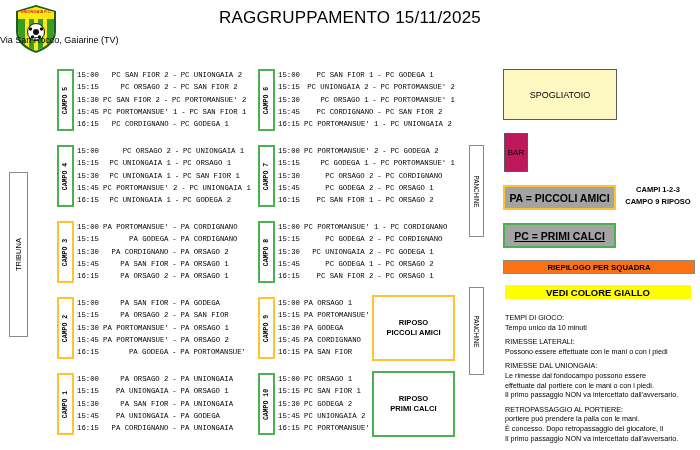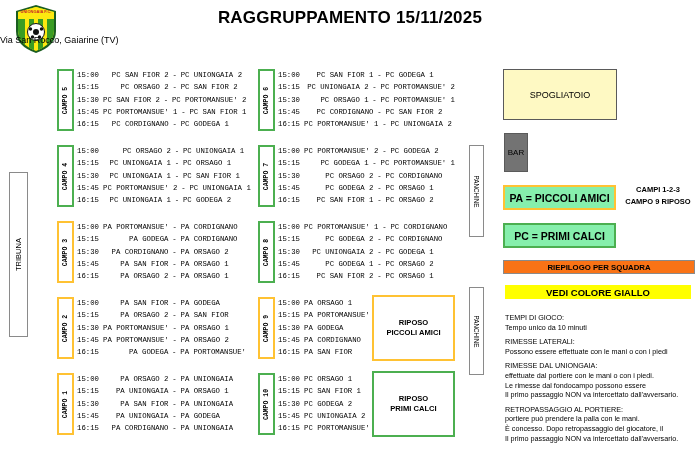--- a/index.html
+++ b/index.html
@@ -1,35 +1,35 @@
 <!DOCTYPE html>
 <html><head>
 <meta charset="utf-8">
 <style>
   * { margin:0; padding:0; box-sizing:border-box; }
   html,body { width:700px; height:450px; background:#fff; font-family:"Liberation Sans", sans-serif; color:#000; overflow:hidden; }
   .page { position:relative; width:700px; height:450px; background:#fff; }
 
   
-  .title { position:absolute; left:0; top:8px; width:700px; text-align:center; font-size:17px; font-weight:bold; letter-spacing:.2px; }
+  .title { position:absolute; left:0; top:8px; width:700px; text-align:center; font-size:17px; font-weight:normal; letter-spacing:.2px; }
   .subtitle { position:absolute; left:0; top:35px; width:700px; text-align:left; font-size:9px; }
   .logo { position:absolute; left:13px; top:3px; width:46px; height:52px; }
 
   
   .vbox { position:absolute; background:#fff; display:flex; align-items:center; justify-content:center; overflow:visible; }
   .vtext-up { transform:rotate(-90deg); white-space:nowrap; }
   .vtext-down { transform:rotate(90deg); white-space:nowrap; }
 
   .tribuna { left:9px; top:172px; width:19px; height:165px; border:1px solid #8a8a8a; font-size:7.5px; }
   .panchine { left:469px; width:15px; border:1px solid #8a8a8a; font-size:6.3px; }
   .panchine.p1 { top:145px; height:92px; }
   .panchine.p2 { top:287px; height:88px; }
 
   .spogliatoio { position:absolute; left:503px; top:69px; width:114px; height:51px; border:1px solid #5a5a5a; display:flex; align-items:center; justify-content:center; font-size:9px; background:#fef9c3; }
-  .barbox { position:absolute; left:504px; top:133px; width:24px; height:39px; border:1px solid #5a5a5a; display:flex; align-items:center; justify-content:center; font-size:8px; background:#737373; }
+  .barbox { position:absolute; left:504px; top:133px; width:24px; height:39px; border:1px solid #5a5a5a; display:flex; align-items:center; justify-content:center; font-size:8px; background:#be185d; }
 
   
   .field-block { position:absolute; height:68px; display:flex;font-family:Liberation Mono, monospace; }
   .fb-left { left:57px; width:189px; }
   .fb-right { left:258px; width:197px; }
   .fb-narrow { left:258px; width:112px; }
   .field-label { width:17px; height:62px; margin-top:3px; border:2px solid #000; display:flex; align-items:center; justify-content:center; background:#fff; flex:0 0 17px; }
   .field-label .vtext-up { font-size:6.5px; font-weight:bold; }
   .bd-pc { border-color:#4caf50; }
   .bd-pa { border-color:#ffc233; }
@@ -41,23 +41,23 @@
   .match-row .a { flex:1 1 0; text-align:left; }
   .single-row { display:flex; align-items:baseline; font-size:7.3px; white-space:nowrap; line-height:9px; }
   .single-row .t { flex:0 0 26px; }
 
   
   .riposo { position:absolute; left:372px; width:83px; height:66px; border:2px solid #000; display:flex; flex-direction:column; align-items:center; justify-content:center; font-size:7.6px; font-weight:bold; text-align:center; line-height:10px; background:#fff; }
   .riposo.pa { top:295px; border-color:#ffc233; }
   .riposo.pc { top:371px; border-color:#4caf50; }
 
   
-  .legend-box { position:absolute; left:503px; width:113px; height:25px; border:2px solid #404040; display:flex; align-items:center; justify-content:center; font-size:10.5px; font-weight:bold; background:#86efac; }
+  .legend-box { position:absolute; left:503px; width:113px; height:25px; border:2px solid #404040; display:flex; align-items:center; justify-content:center; font-size:10.5px; font-weight:bold; background:#a3a3a3; }
   .legend-box.pa { top:185px; border-color:#ffc233; }
-  .legend-box.pc { top:223px; border-color:#4caf50; }
+  .legend-box.pc { top:223px; border-color:#4caf50;text-decoration:underline; }
   .legend-note { position:absolute; left:618px; width:80px; text-align:center; font-size:7.5px; font-weight:bold; line-height:12px; }
   .legend-note.pa { top:184px; }
   .legend-note.pc { top:222px; }
   .riepilogo { position:absolute; left:503px; top:260px; width:192px; height:14px; border:1px solid #8a8a8a; display:flex; align-items:center; justify-content:center; font-size:7.8px; font-weight:bold; background:#f97316; }
   .highlight { position:absolute; left:505px; top:285px; width:186px; height:14px; background:#ffff00; display:flex; align-items:center; justify-content:center; font-size:9.5px; font-weight:bold; }
 
   
   .rules { position:absolute; left:505px; top:313px; width:192px; font-size:7.2px; line-height:9.6px; }
   .rule-section { margin-bottom:5px; }
 </style>
@@ -497,22 +497,22 @@
     <div class="rule-section">
       <div>TEMPI DI GIOCO:</div>
       <div>Tempo unico da 10 minuti</div>
     </div>
     <div class="rule-section">
       <div>RIMESSE LATERALI:</div>
       <div>Possono essere effettuate con le mani o con i piedi</div>
     </div>
     <div class="rule-section">
       <div>RIMESSE DAL UNIONGAIA:</div>
+      <div>Le rimesse dal fondocampo possono essere</div>
       <div>effettuate dal portiere con le mani o con i piedi.</div>
-      <div>Le rimesse dal fondocampo possono essere</div>
       <div>Il primo passaggio NON va intercettato dall'avversario.</div>
     </div>
     <div class="rule-section">
       <div>RETROPASSAGGIO AL PORTIERE:</div>
       <div>portiere può prendere la palla con le mani.</div>
       <div>È concesso. Dopo retropassaggio del giocatore, il</div>
       <div>Il primo passaggio NON va intercettato dall'avversario.</div>
     </div>
   </div>
 

